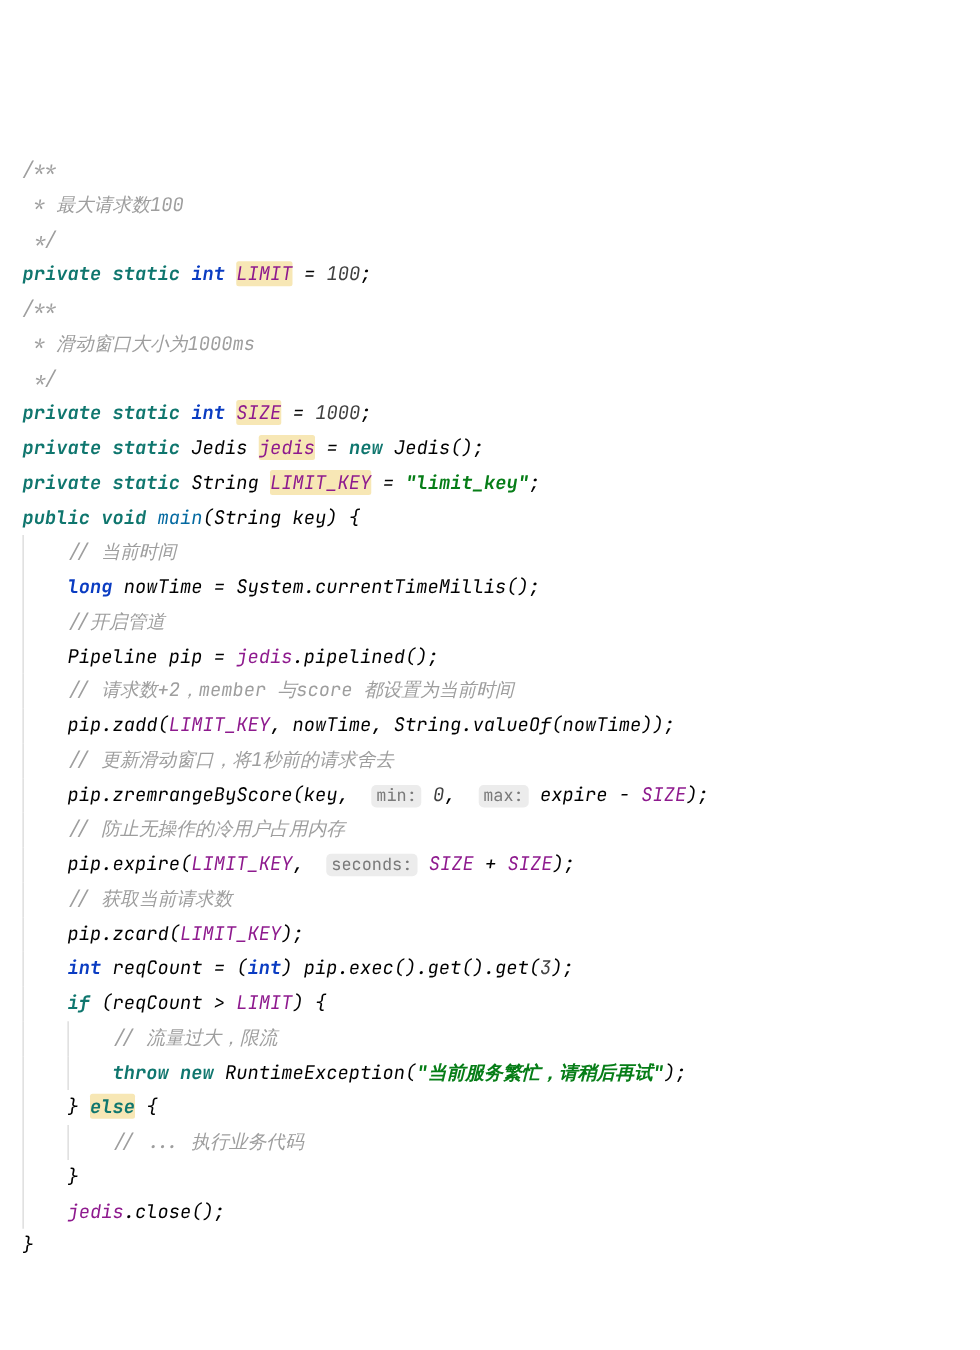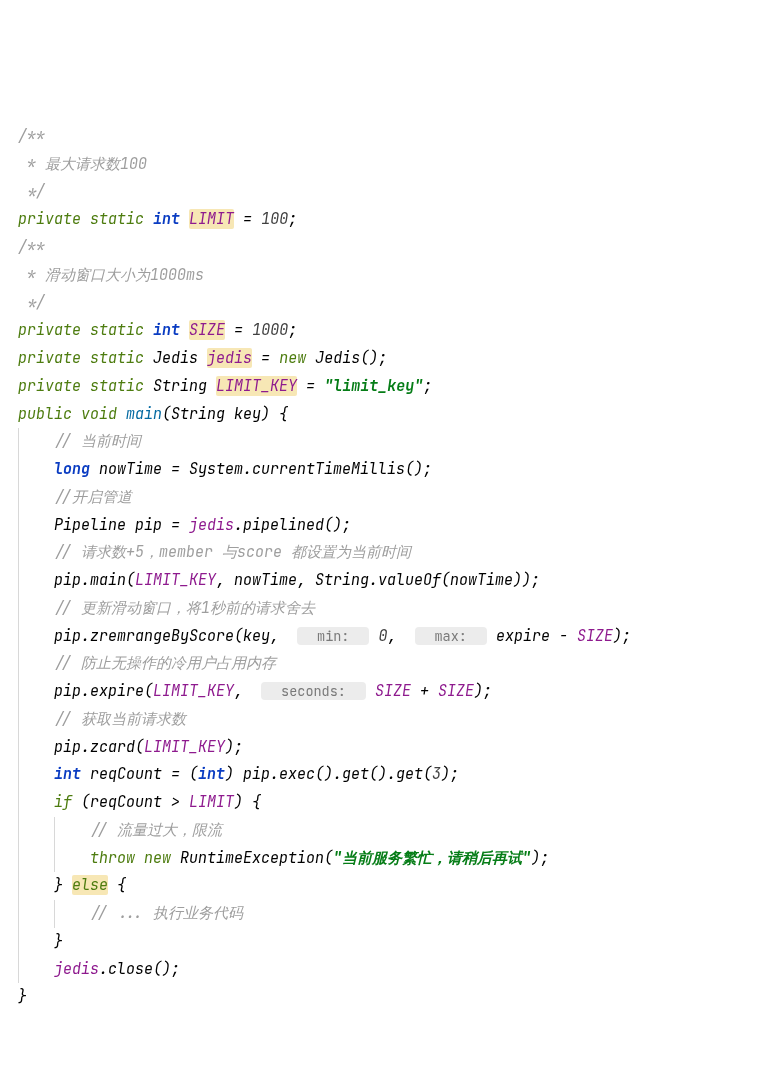--- a/index.html
+++ b/index.html
@@ -7,31 +7,31 @@
     background: #ffffff;
     font-family: "JetBrains Mono", "Menlo", "Consolas", monospace;
     font-size: 15px;
     line-height: 1.85;
     padding: 12px 18px;
     color: #000000;
     white-space: pre;
     font-style: italic;
   }
   .c-comment  { color: #9e9e9e; }
-  .c-kw       { color: #4d7c0f; font-weight: 400; }
+  .c-kw       { color: #0f766e; font-weight: 700; }
   .c-type     { color: #0a3cc2; font-weight: 700; }
   .c-field    { color: #8e1a8e; font-style: italic; }
   .c-fielddef { color: #8e1a8e; font-style: italic; }
   .c-method   { color: #0369a1; }
   .c-static   { color: #000000; font-style: italic; text-align: center; }
   .c-string   { color: #067d17; font-weight: 600; }
   .c-num      { color: #404040; }
   .c-black    { color: #000000; }
   .c-hilite   { background: #f7e7b5; border-radius: 2px; }
-  .param-hint { background: #ececec; color: #7a7a7a; border-radius: 4px; padding: 0 20px; font-style: normal; font-size: 0.9em; }
+  .param-hint { background: #ececec; color: #7a7a7a; border-radius: 4px; padding: 0 4px; font-style: normal; font-size: 0.9em; }
   .guide {
     display: inline-block;
     border-left: 1px solid #d8d8d8;
     height: 1.85em;
     vertical-align: top;
     width: 0;
     margin-right: -1px;
   }
 </style>
 </head>
@@ -47,22 +47,22 @@
 <span class="c-comment"><span> * </span><span>滑动窗口大小为1000ms</span></span>
 <span class="c-comment"> */</span>
 <span class="c-kw">private</span> <span class="c-kw">static</span> <span class="c-type">int</span> <span class="c-fielddef c-hilite">SIZE</span><span class="c-black"> = </span><span class="c-num">1000</span><span class="c-black">;</span>
 <span class="c-kw">private</span> <span class="c-kw">static</span> <span class="c-black">Jedis</span> <span class="c-fielddef c-hilite">jedis</span><span class="c-black"> = </span><span class="c-kw">new</span> <span class="c-black">Jedis</span><span class="c-black">();</span>
 <span class="c-kw">private</span> <span class="c-kw">static</span> <span class="c-black">String</span> <span class="c-fielddef c-hilite">LIMIT_KEY</span><span class="c-black"> = </span><span class="c-string">"limit_key"</span><span class="c-black">;</span>
 <span class="c-kw">public</span> <span class="c-kw">void</span> <span class="c-method">main</span><span class="c-black">(String key) {</span>
 <span class="guide"></span>    <span class="c-comment">// 当前时间</span>
 <span class="guide"></span>    <span class="c-type">long</span> <span class="c-black">nowTime = System.</span><span class="c-static">currentTimeMillis</span><span class="c-black">();</span>
 <span class="guide"></span>    <span class="c-comment">//开启管道</span>
 <span class="guide"></span>    <span class="c-black">Pipeline pip = </span><span class="c-field">jedis</span><span class="c-black">.pipelined();</span>
-<span class="guide"></span>    <span class="c-comment">// 请求数+5，member 与score 都设置为当前时间</span>
-<span class="guide"></span>    <span class="c-black">pip.main(</span><span class="c-field">LIMIT_KEY</span><span class="c-black">, nowTime, String.</span><span class="c-static">valueOf</span><span class="c-black">(nowTime));</span>
+<span class="guide"></span>    <span class="c-comment">// 请求数+2，member 与score 都设置为当前时间</span>
+<span class="guide"></span>    <span class="c-black">pip.zadd(</span><span class="c-field">LIMIT_KEY</span><span class="c-black">, nowTime, String.</span><span class="c-static">valueOf</span><span class="c-black">(nowTime));</span>
 <span class="guide"></span>    <span class="c-comment">// 更新滑动窗口，将1秒前的请求舍去</span>
 <span class="guide"></span>    <span class="c-black">pip.zremrangeByScore(key, </span> <span class="param-hint">min:</span><span> </span><span class="c-num">0</span><span class="c-black">, </span> <span class="param-hint">max:</span><span> </span><span class="c-black">expire - </span><span class="c-field">SIZE</span><span class="c-black">);</span>
 <span class="guide"></span>    <span class="c-comment">// 防止无操作的冷用户占用内存</span>
 <span class="guide"></span>    <span class="c-black">pip.expire(</span><span class="c-field">LIMIT_KEY</span><span class="c-black">, </span> <span class="param-hint">seconds:</span><span> </span><span class="c-field">SIZE</span><span class="c-black"> + </span><span class="c-field">SIZE</span><span class="c-black">);</span>
 <span class="guide"></span>    <span class="c-comment">// 获取当前请求数</span>
 <span class="guide"></span>    <span class="c-black">pip.zcard(</span><span class="c-field">LIMIT_KEY</span><span class="c-black">);</span>
 <span class="guide"></span>    <span class="c-type">int</span><span class="c-black"> reqCount = (</span><span class="c-type">int</span><span class="c-black">) pip.exec().get().get(</span><span class="c-num">3</span><span class="c-black">);</span>
 <span class="guide"></span>    <span class="c-kw">if</span><span class="c-black"> (reqCount &gt; </span><span class="c-field">LIMIT</span><span class="c-black">) {</span>
 <span class="guide"></span>    <span class="guide"></span>    <span class="c-comment">// 流量过大，限流</span>
 <span class="guide"></span>    <span class="guide"></span>    <span class="c-kw">throw</span> <span class="c-kw">new</span> <span class="c-black">RuntimeException(</span><span class="c-string">"当前服务繁忙，请稍后再试"</span><span class="c-black">);</span>

